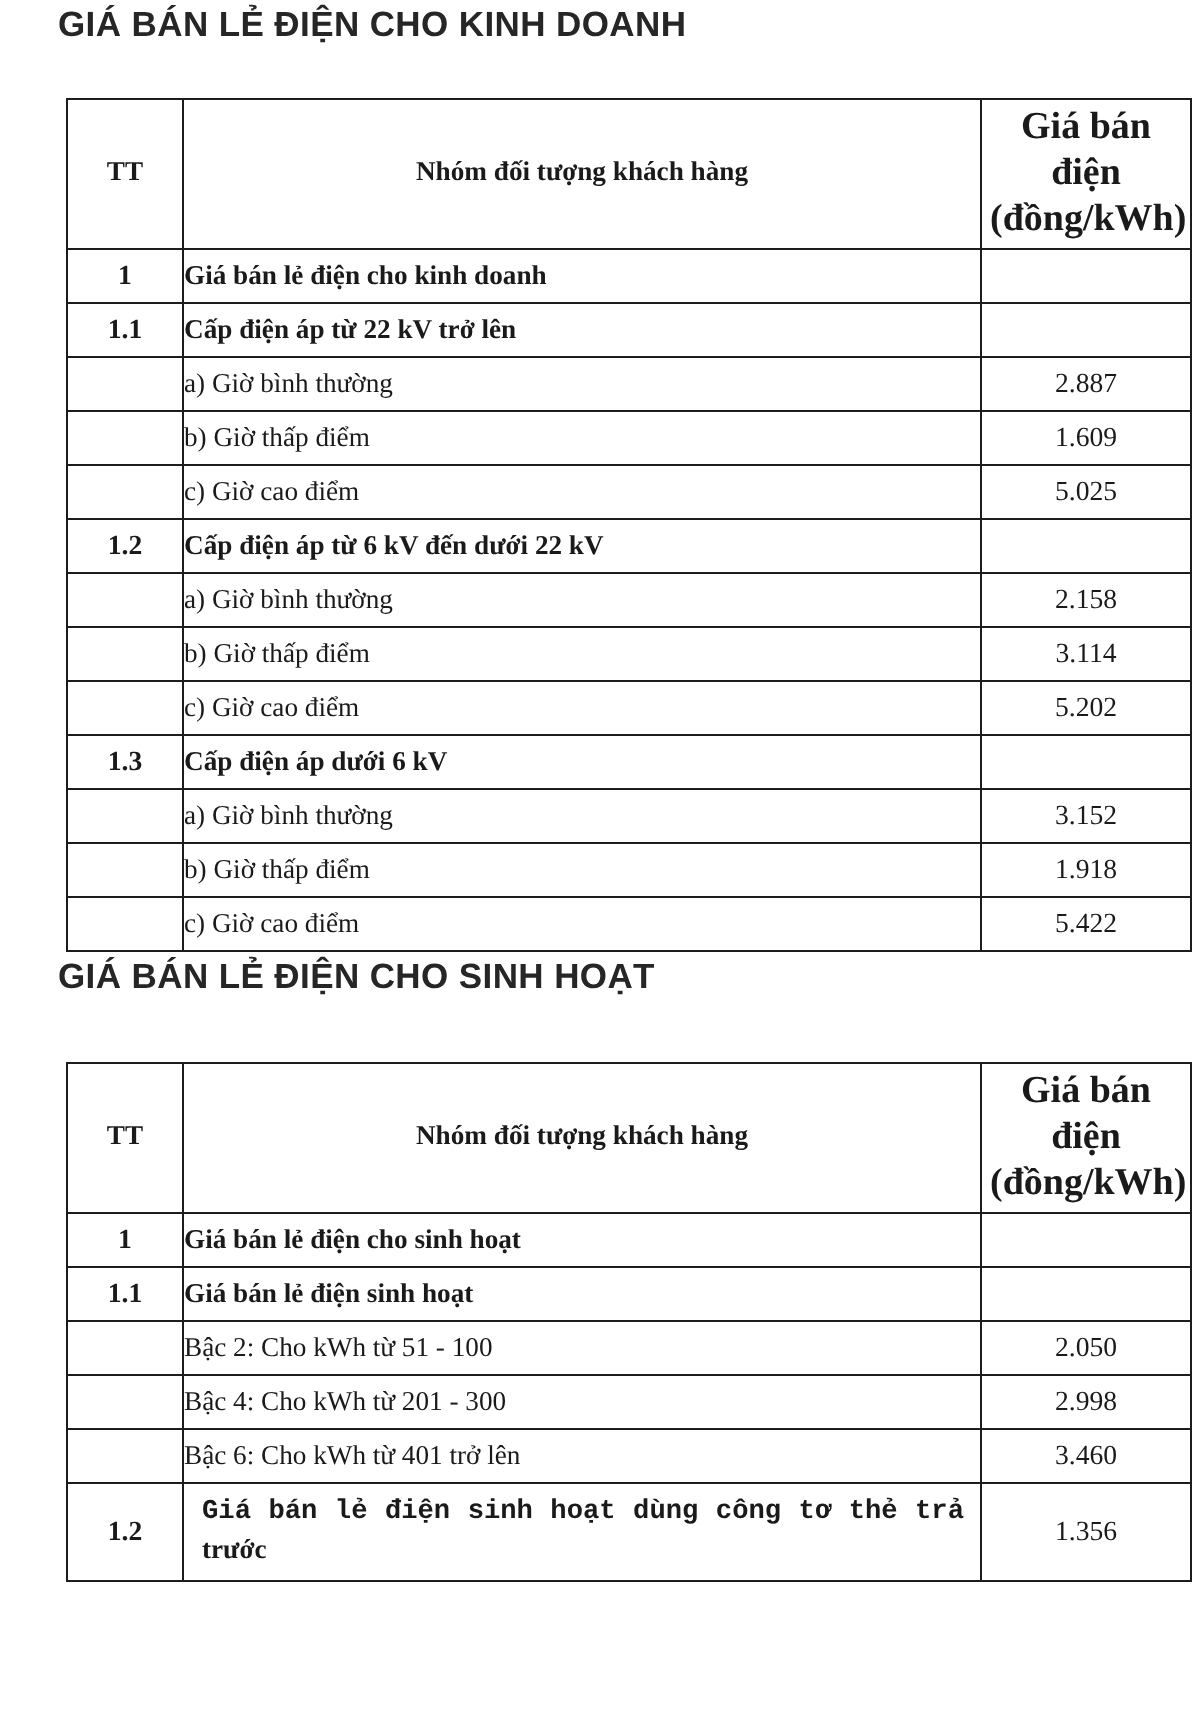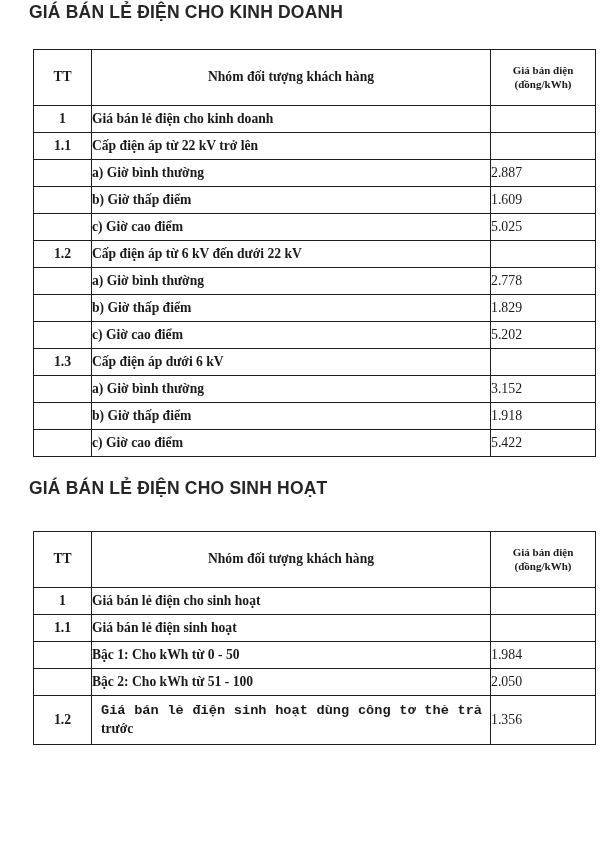--- a/index.html
+++ b/index.html
@@ -74,42 +74,43 @@
 
   
   .price-table thead th {
     font-weight: bold;
     text-align: center;
     height: 56px;
     line-height: 1.22;
     padding: 2px 4px;
   }
   .price-table thead th.hdr-price {
-    font-size: 11px;
+    font-size: 19px;
   }
 
   
   .price-table tbody tr { height: 27px; }
   .price-table tbody td { height: 27px; }
 
   .cell-tt {
     text-align: center;
     font-weight: bold;
     font-size: 13.8px;
   }
   .cell-group {
     text-align: left;
     padding: 0 6px 0 9px;
   }
   .cell-price {
+    text-align: center;
     font-size: 13.8px;
   }
 
   .cell-group.bold   { font-weight: bold; }
-  .cell-group.normal { font-weight: bold; }
+  .cell-group.normal { font-weight: normal; }
 
   
   tr.row-tall { height: 49px; }
   tr.row-tall td { height: 49px; }
   .cell-group.justified {
     text-align: justify;
     text-align-last: left;
     line-height: 1.32;
     padding: 3px 8px 3px 9px;
     font-weight: bold;
@@ -173,26 +174,26 @@
           <td class="cell-price">5.025</td>
         </tr>
         <tr>
           <td class="cell-tt">1.2</td>
           <td class="cell-group bold">Cấp điện áp từ 6 kV đến dưới 22 kV</td>
           <td class="cell-price"></td>
         </tr>
         <tr>
           <td class="cell-tt"></td>
           <td class="cell-group normal">a) Giờ bình thường</td>
-          <td class="cell-price">2.778</td>
+          <td class="cell-price">2.158</td>
         </tr>
         <tr>
           <td class="cell-tt"></td>
           <td class="cell-group normal">b) Giờ thấp điểm</td>
-          <td class="cell-price">1.829</td>
+          <td class="cell-price">3.114</td>
         </tr>
         <tr>
           <td class="cell-tt"></td>
           <td class="cell-group normal">c) Giờ cao điểm</td>
           <td class="cell-price">5.202</td>
         </tr>
         <tr>
           <td class="cell-tt">1.3</td>
           <td class="cell-group bold">Cấp điện áp dưới 6 kV</td>
           <td class="cell-price"></td>
@@ -239,27 +240,32 @@
           <td class="cell-group bold">Giá bán lẻ điện cho sinh hoạt</td>
           <td class="cell-price"></td>
         </tr>
         <tr>
           <td class="cell-tt">1.1</td>
           <td class="cell-group bold">Giá bán lẻ điện sinh hoạt</td>
           <td class="cell-price"></td>
         </tr>
         <tr>
           <td class="cell-tt"></td>
-          <td class="cell-group normal">Bậc 1: Cho kWh từ 0 - 50</td>
-          <td class="cell-price">1.984</td>
-        </tr>
-        <tr>
-          <td class="cell-tt"></td>
           <td class="cell-group normal">Bậc 2: Cho kWh từ 51 - 100</td>
           <td class="cell-price">2.050</td>
+        </tr>
+        <tr>
+          <td class="cell-tt"></td>
+          <td class="cell-group normal">Bậc 4: Cho kWh từ 201 - 300</td>
+          <td class="cell-price">2.998</td>
+        </tr>
+        <tr>
+          <td class="cell-tt"></td>
+          <td class="cell-group normal">Bậc 6: Cho kWh từ 401 trở lên</td>
+          <td class="cell-price">3.460</td>
         </tr>
         <tr class="row-tall">
           <td class="cell-tt">1.2</td>
           <td class="cell-group justified">
             <span class="jline j1">Giá bán lẻ điện sinh hoạt dùng công tơ thẻ trả</span>
             <span class="jline j2">trước</span>
           </td>
           <td class="cell-price">1.356</td>
         </tr>
       </tbody>

